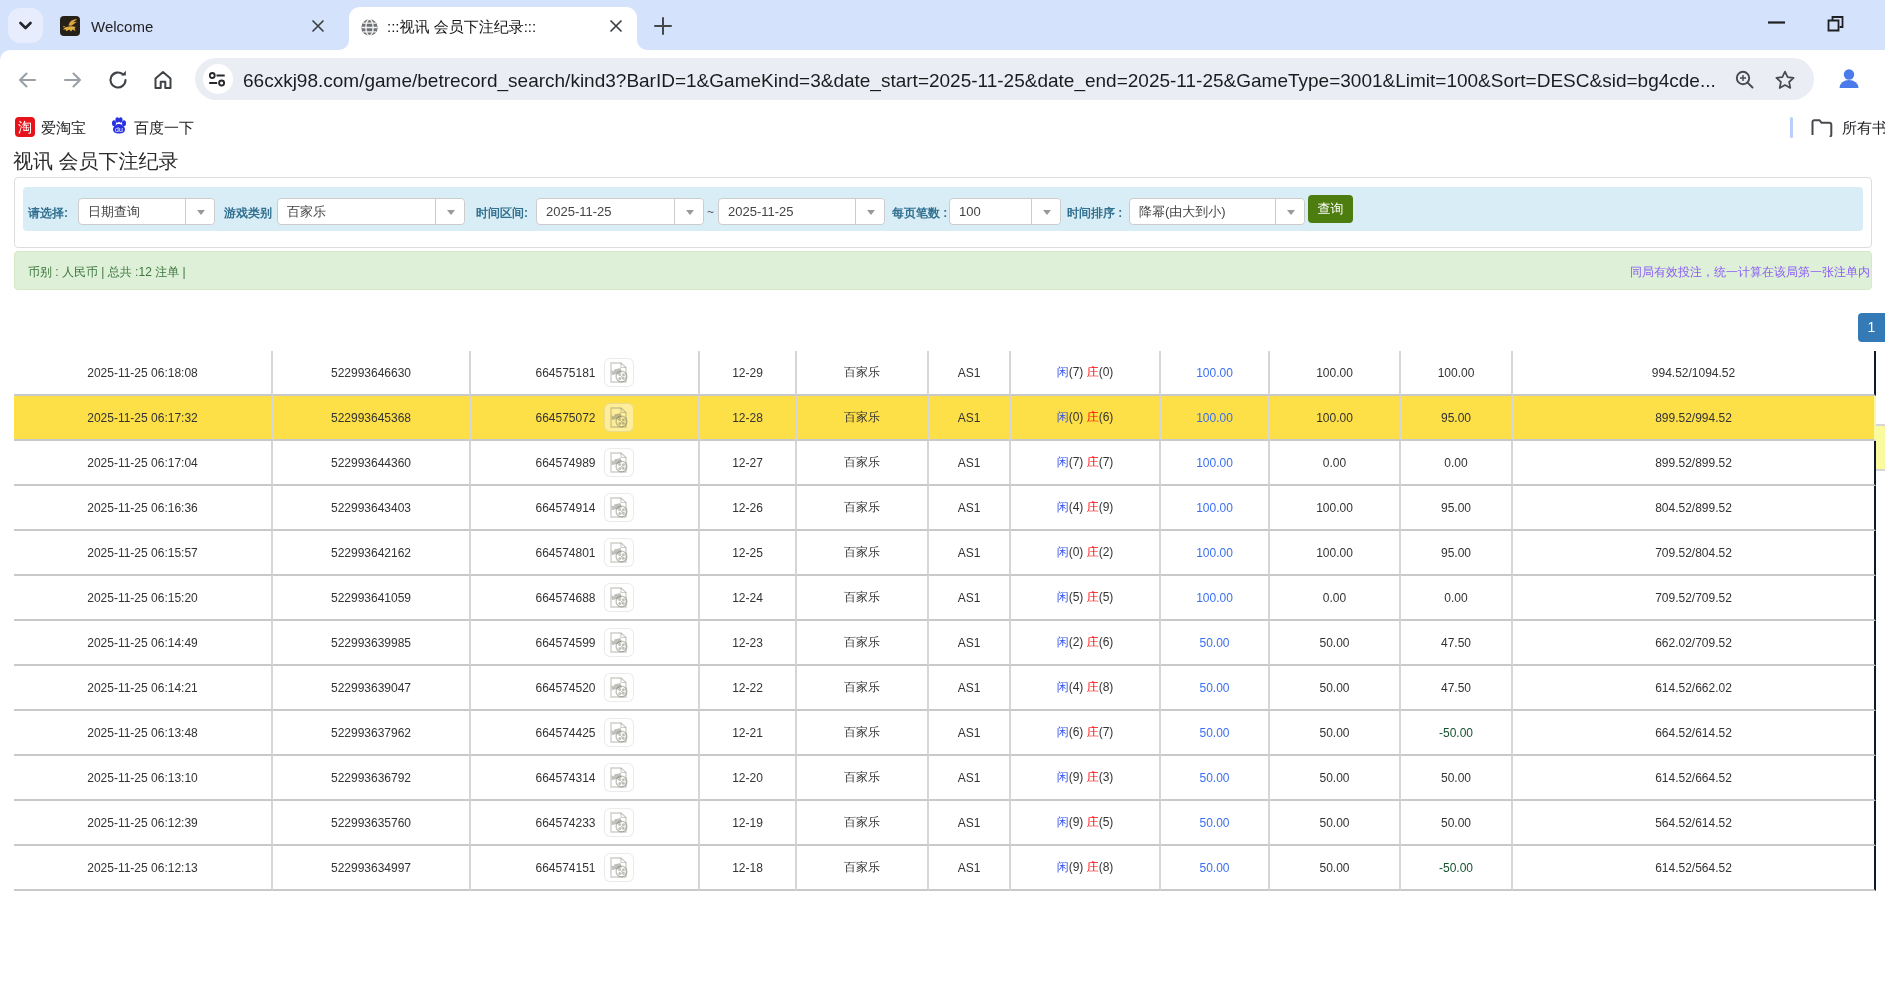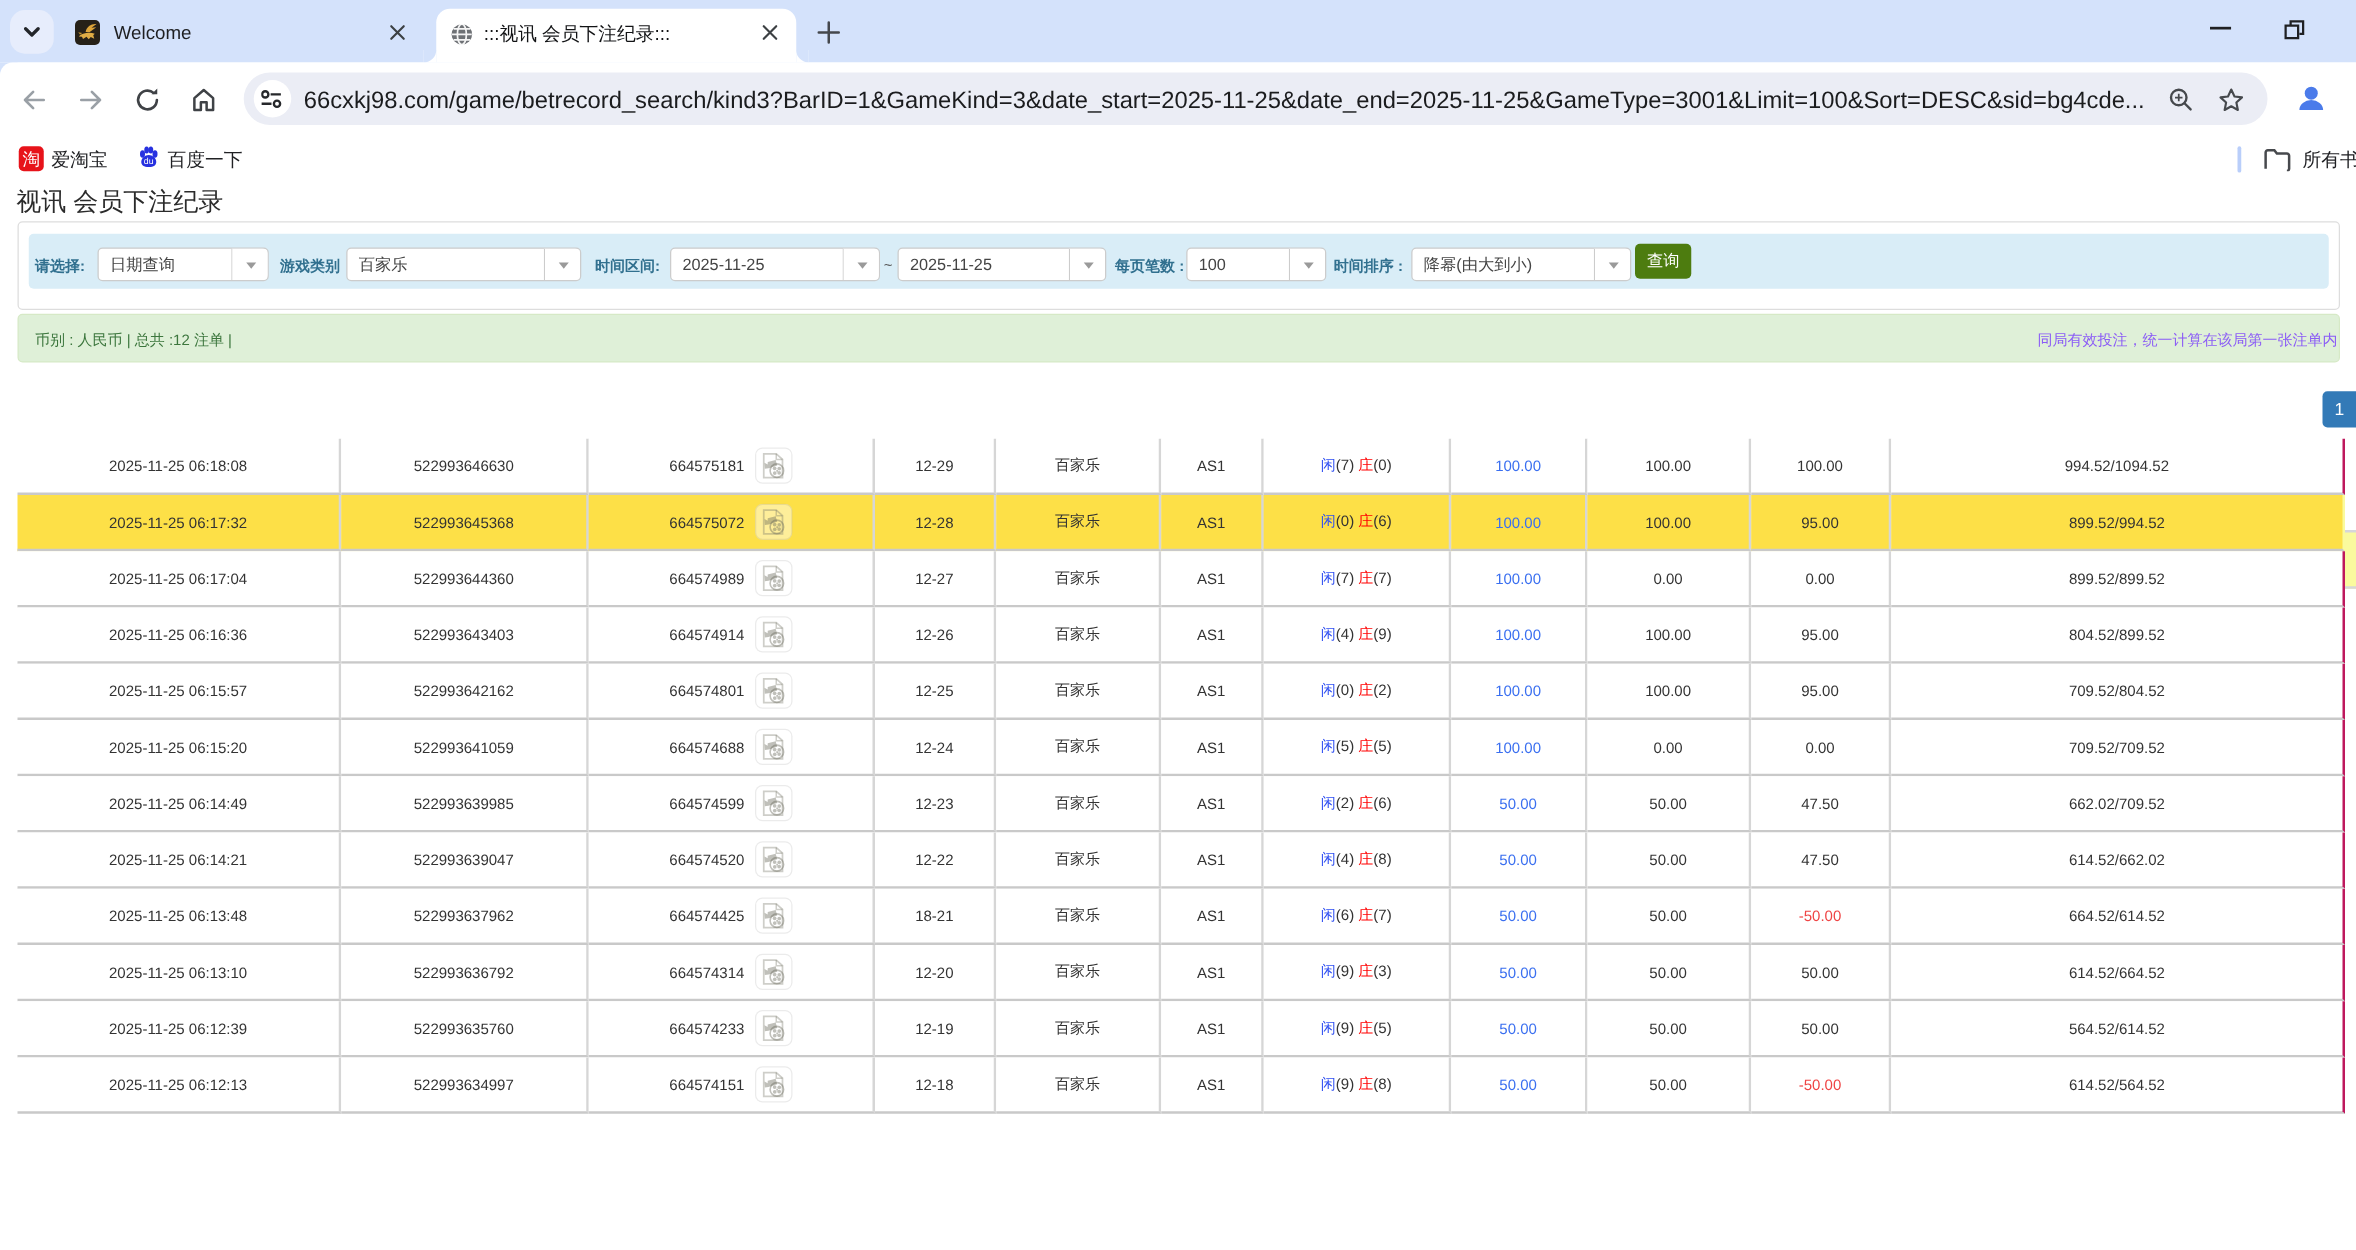--- a/index.html
+++ b/index.html
@@ -42,28 +42,28 @@
 #gbar{position:absolute;left:14px;top:251px;width:1858px;height:39px;background:#dff0d8;border:1px solid #d6e9c6;border-radius:4px}
 #gleft{position:absolute;left:28px;top:264px;font-size:12px;color:#3c763d}
 #gright{position:absolute;right:15px;top:264px;font-size:12px;color:#8b5cf6}
 #pg1{position:absolute;left:1858px;top:313px;width:27px;height:29px;background:#337ab7;border-radius:4px 0 0 4px;color:#fff;font-size:14px;text-align:center;line-height:29px}
 
 #tblwrap{position:absolute;left:14px;top:351px;width:1862px}
 table{border-collapse:separate;border-spacing:0;table-layout:fixed;width:1862px}
 th{background:#1b1b1b;color:#fff;font-size:13px;font-weight:bold;height:30px;border-right:2px solid #fff;text-align:center;padding:0}
 th:last-child{border-right:none}
 td{height:45px;font-size:12px;color:#333;text-align:center;border-right:2px solid #d6d6d6;border-bottom:2px solid #c9c9c9;padding:0;background:#fff}
-td:last-child{border-right:2px solid #be185d}
+td:last-child{border-right:2px solid #0f172a}
 tr.yel td{background:#fde047}
 tr.yel td:last-child{border-right-color:#fafa9e}
 tr.foot td{background:#9d9d9d;color:#fff;font-weight:bold;border-right:2px solid #fff;border-bottom:none;height:30px}
 tr.foot2 td{border-top:2px solid #fff;height:32px}
 .gj{display:flex;align-items:center;justify-content:center;gap:8px}
 .vbtn{width:30px;height:29px;background:rgba(255,255,255,.45);border:1px solid rgba(0,0,0,.08);border-radius:6px;display:flex;align-items:center;justify-content:center}
-.x{color:#2f4ff2}.z{color:#f00}.lnk{color:#3a6ff0}.neg{color:#ef4444}
+.x{color:#2f4ff2}.z{color:#f00}.lnk{color:#3a6ff0}.neg{color:#14532d}
 </style>
 </head>
 <body>
 <div id="tabstrip"></div>
 <div id="chev">
     <svg width="13" height="9">
       <path d="M1.5,2 L6.5,7 L11.5,2" stroke="#23262a" stroke-width="2.6" fill="none" stroke-linecap="round" stroke-linejoin="round"></path>
     </svg>
   </div>
 <div id="favwelcome"><svg width="20" height="20">
@@ -424,21 +424,21 @@
                   <path d="M4.6,9.2 l2.5,1.4 .1,-2.1 6.3,-1.6 1.3,4.5 -7,2.1 -2.9,.4 z" fill="rgba(105,105,90,.42)"></path>
                   <circle cx="14.5" cy="15.5" r="5.4" fill="none" stroke="rgba(105,105,90,.42)" stroke-width="1.3"></circle>
                   <circle cx="12.7" cy="13.6" r="1.5" fill="rgba(105,105,90,.42)"></circle>
                   <circle cx="16.4" cy="13.8" r="1.5" fill="rgba(105,105,90,.42)"></circle>
                   <circle cx="12.8" cy="17.4" r="1.5" fill="rgba(105,105,90,.42)"></circle>
                   <circle cx="16.3" cy="17.2" r="1.5" fill="rgba(105,105,90,.42)"></circle>
                   <rect x="14" y="15" width="1.4" height="1.4" fill="rgba(105,105,90,.42)"></rect>
                 </svg>
               </span></span>
           </td>
-          <td>18-21</td>
+          <td>12-21</td>
           <td>百家乐</td>
           <td>AS1</td>
           <td><span class="x">闲</span>(6) <span class="z">庄</span>(7)</td>
           <td class="lnk">50.00</td>
           <td>50.00</td>
           <td class="neg">-50.00</td>
           <td>664.52/614.52</td>
         </tr>
 <tr>
           <td>2025-11-25 06:13:10</td>

